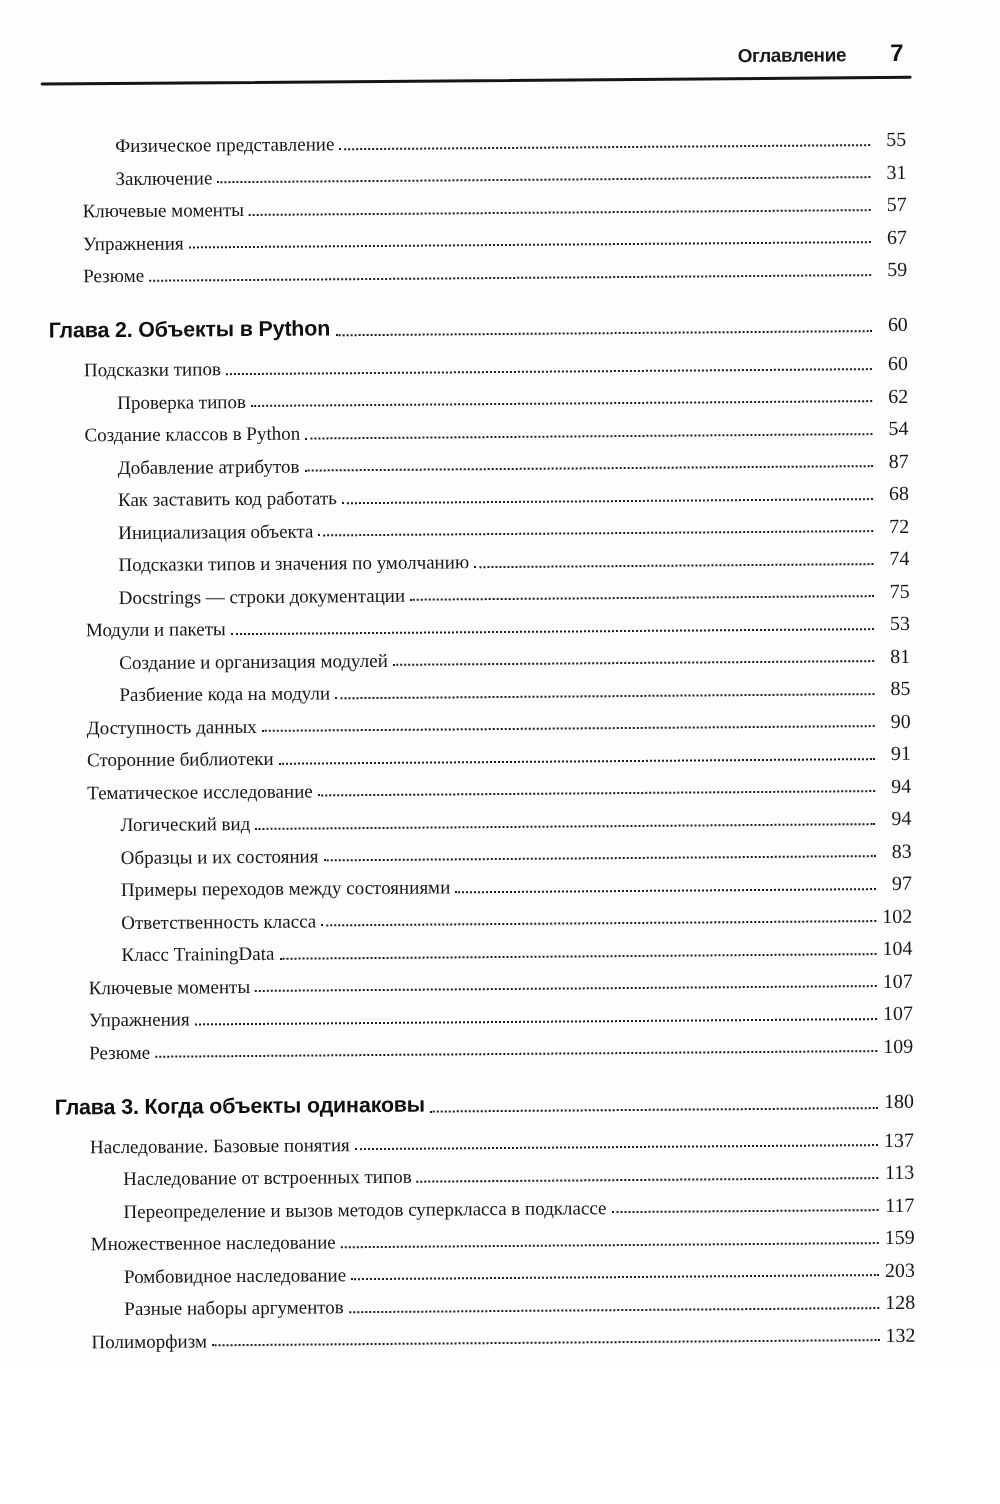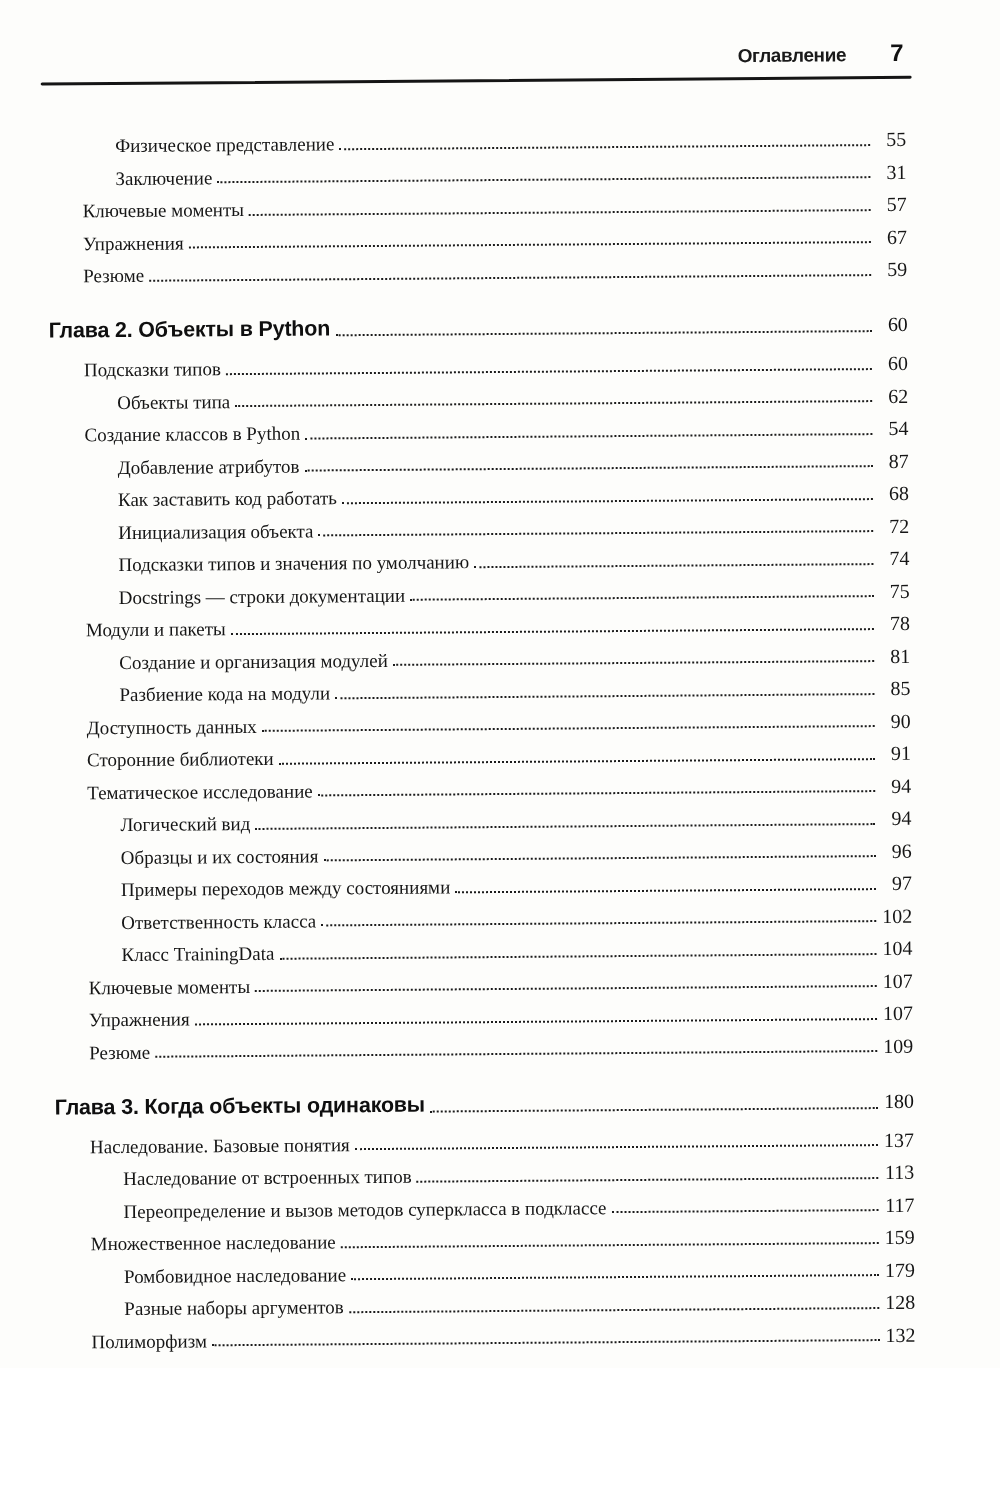--- a/index.html
+++ b/index.html
@@ -150,21 +150,21 @@
           <span class="toc-title">Глава 2. Объекты в Python</span>
           <span class="toc-leader"></span>
           <span class="toc-page">60</span>
         </div>
         <div class="toc-row l1">
           <span class="toc-title">Подсказки типов</span>
           <span class="toc-leader"></span>
           <span class="toc-page">60</span>
         </div>
         <div class="toc-row l2">
-          <span class="toc-title">Объекты типа</span>
+          <span class="toc-title">Проверка типов</span>
           <span class="toc-leader"></span>
           <span class="toc-page">62</span>
         </div>
         <div class="toc-row l1">
           <span class="toc-title">Создание классов в Python</span>
           <span class="toc-leader"></span>
           <span class="toc-page">54</span>
         </div>
         <div class="toc-row l2">
           <span class="toc-title">Добавление атрибутов</span>
@@ -187,21 +187,21 @@
           <span class="toc-page">74</span>
         </div>
         <div class="toc-row l2">
           <span class="toc-title">Docstrings — строки документации</span>
           <span class="toc-leader"></span>
           <span class="toc-page">75</span>
         </div>
         <div class="toc-row l1">
           <span class="toc-title">Модули и пакеты</span>
           <span class="toc-leader"></span>
-          <span class="toc-page">78</span>
+          <span class="toc-page">53</span>
         </div>
         <div class="toc-row l2">
           <span class="toc-title">Создание и организация модулей</span>
           <span class="toc-leader"></span>
           <span class="toc-page">81</span>
         </div>
         <div class="toc-row l2">
           <span class="toc-title">Разбиение кода на модули</span>
           <span class="toc-leader"></span>
           <span class="toc-page">85</span>
@@ -222,21 +222,21 @@
           <span class="toc-page">94</span>
         </div>
         <div class="toc-row l2">
           <span class="toc-title">Логический вид</span>
           <span class="toc-leader"></span>
           <span class="toc-page">94</span>
         </div>
         <div class="toc-row l2">
           <span class="toc-title">Образцы и их состояния</span>
           <span class="toc-leader"></span>
-          <span class="toc-page">96</span>
+          <span class="toc-page">83</span>
         </div>
         <div class="toc-row l2">
           <span class="toc-title">Примеры переходов между состояниями</span>
           <span class="toc-leader"></span>
           <span class="toc-page">97</span>
         </div>
         <div class="toc-row l2">
           <span class="toc-title">Ответственность класса</span>
           <span class="toc-leader"></span>
           <span class="toc-page">102</span>
@@ -282,21 +282,21 @@
           <span class="toc-page">117</span>
         </div>
         <div class="toc-row l1">
           <span class="toc-title">Множественное наследование</span>
           <span class="toc-leader"></span>
           <span class="toc-page">159</span>
         </div>
         <div class="toc-row l2">
           <span class="toc-title">Ромбовидное наследование</span>
           <span class="toc-leader"></span>
-          <span class="toc-page">179</span>
+          <span class="toc-page">203</span>
         </div>
         <div class="toc-row l2">
           <span class="toc-title">Разные наборы аргументов</span>
           <span class="toc-leader"></span>
           <span class="toc-page">128</span>
         </div>
         <div class="toc-row l1">
           <span class="toc-title">Полиморфизм</span>
           <span class="toc-leader"></span>
           <span class="toc-page">132</span>

